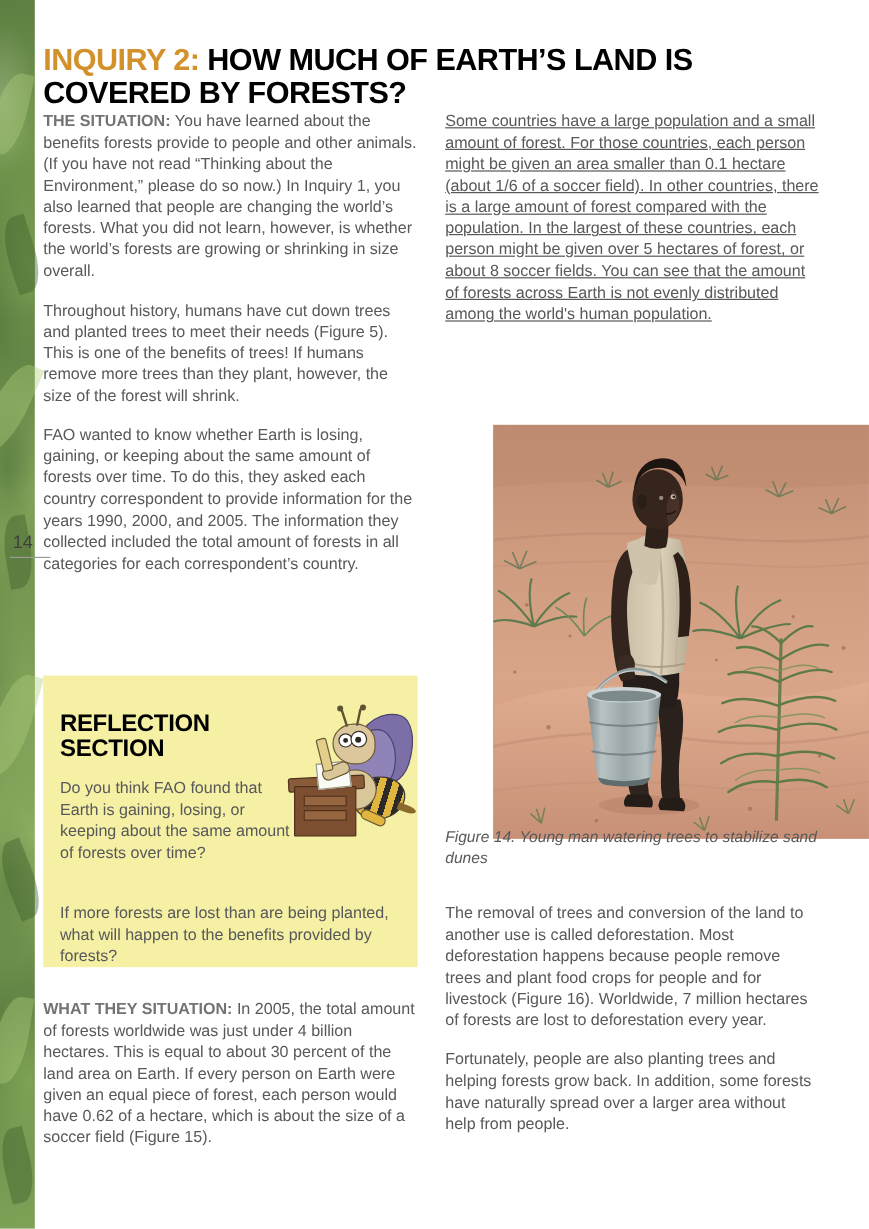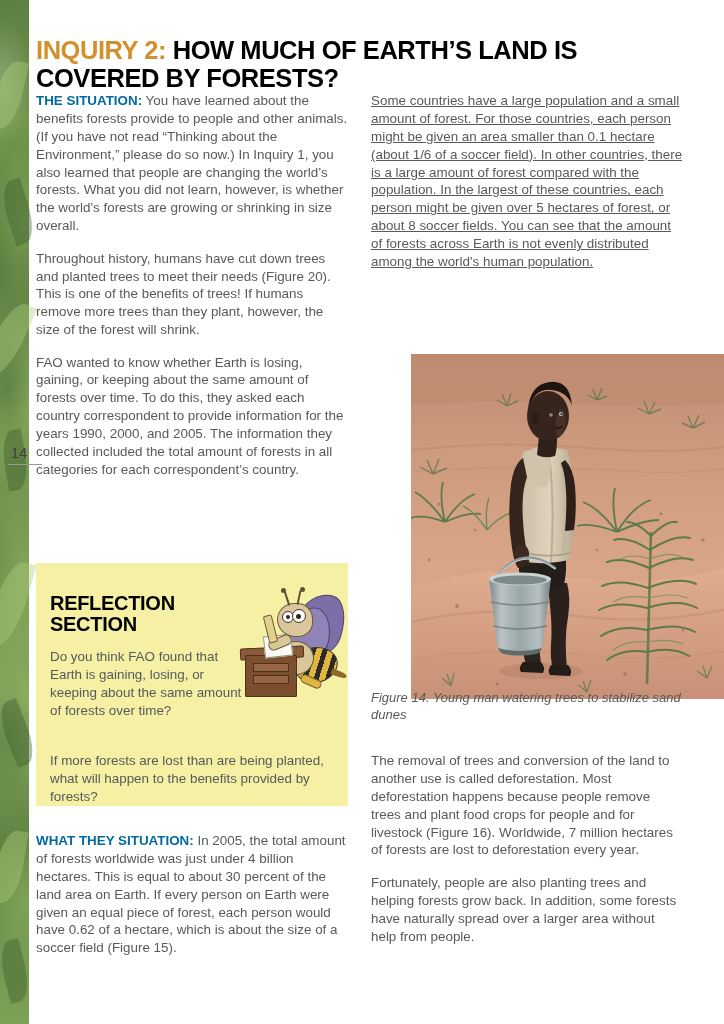--- a/index.html
+++ b/index.html
@@ -92,21 +92,21 @@
     top: 92px;
     width: 312px;
     font-size: 13.4px;
     line-height: 1.335;
     color: #58595b;
   }
   #col-left  { left: 0px; }
   #col-right { left: 335px; text-decoration: underline; }
 
   .para { margin: 0 0 14.5px 0; }
-  .para b { color: #0369a1; font-weight: bold; }
+  .para b { color: #737373; font-weight: bold; }
 
   
   #reflection-box {
     position: absolute;
     left: 0px; top: 563px;
     width: 312px; height: 243px;
     background: #f5f0a4;
     overflow: hidden;
   }
   #reflection-title {
@@ -342,21 +342,21 @@
 <div id="page-num-rule"></div>
 
 <div id="content">
 
   <h1 id="headline"><span class="inq">INQUIRY 2:</span><span> HOW MUCH OF EARTH’S LAND IS COVERED BY FORESTS?</span></h1>
 
   <div class="col" id="col-left">
 
     <p class="para"><b>THE SITUATION:</b><span> You have learned about the benefits forests provide to people and other animals. (If you have not read “Thinking about the Environment,” please do so now.) In Inquiry 1, you also learned that people are changing the world’s forests. What you did not learn, however, is whether the world’s forests are growing or shrinking in size overall.</span></p>
 
-    <p class="para">Throughout history, humans have cut down trees and planted trees to meet their needs (Figure 20). This is one of the benefits of trees! If humans remove more trees than they plant, however, the size of the forest will shrink.</p>
+    <p class="para">Throughout history, humans have cut down trees and planted trees to meet their needs (Figure 5). This is one of the benefits of trees! If humans remove more trees than they plant, however, the size of the forest will shrink.</p>
 
     <p class="para">FAO wanted to know whether Earth is losing, gaining, or keeping about the same amount of forests over time. To do this, they asked each country correspondent to provide information for the years 1990, 2000, and 2005. The information they collected included the total amount of forests in all categories for each correspondent’s country.</p>
   </div>
 
   <section id="reflection-box">
     <h2 id="reflection-title"><span>REFLECTION</span><br><span>SECTION</span></h2>
 
     <p id="reflection-q2">If more forests are lost than are being planted, what will happen to the benefits provided by forests?</p>
     <p id="reflection-q1">Do you think FAO found that Earth is gaining, losing, or keeping about the same amount of forests over time?</p>
 

